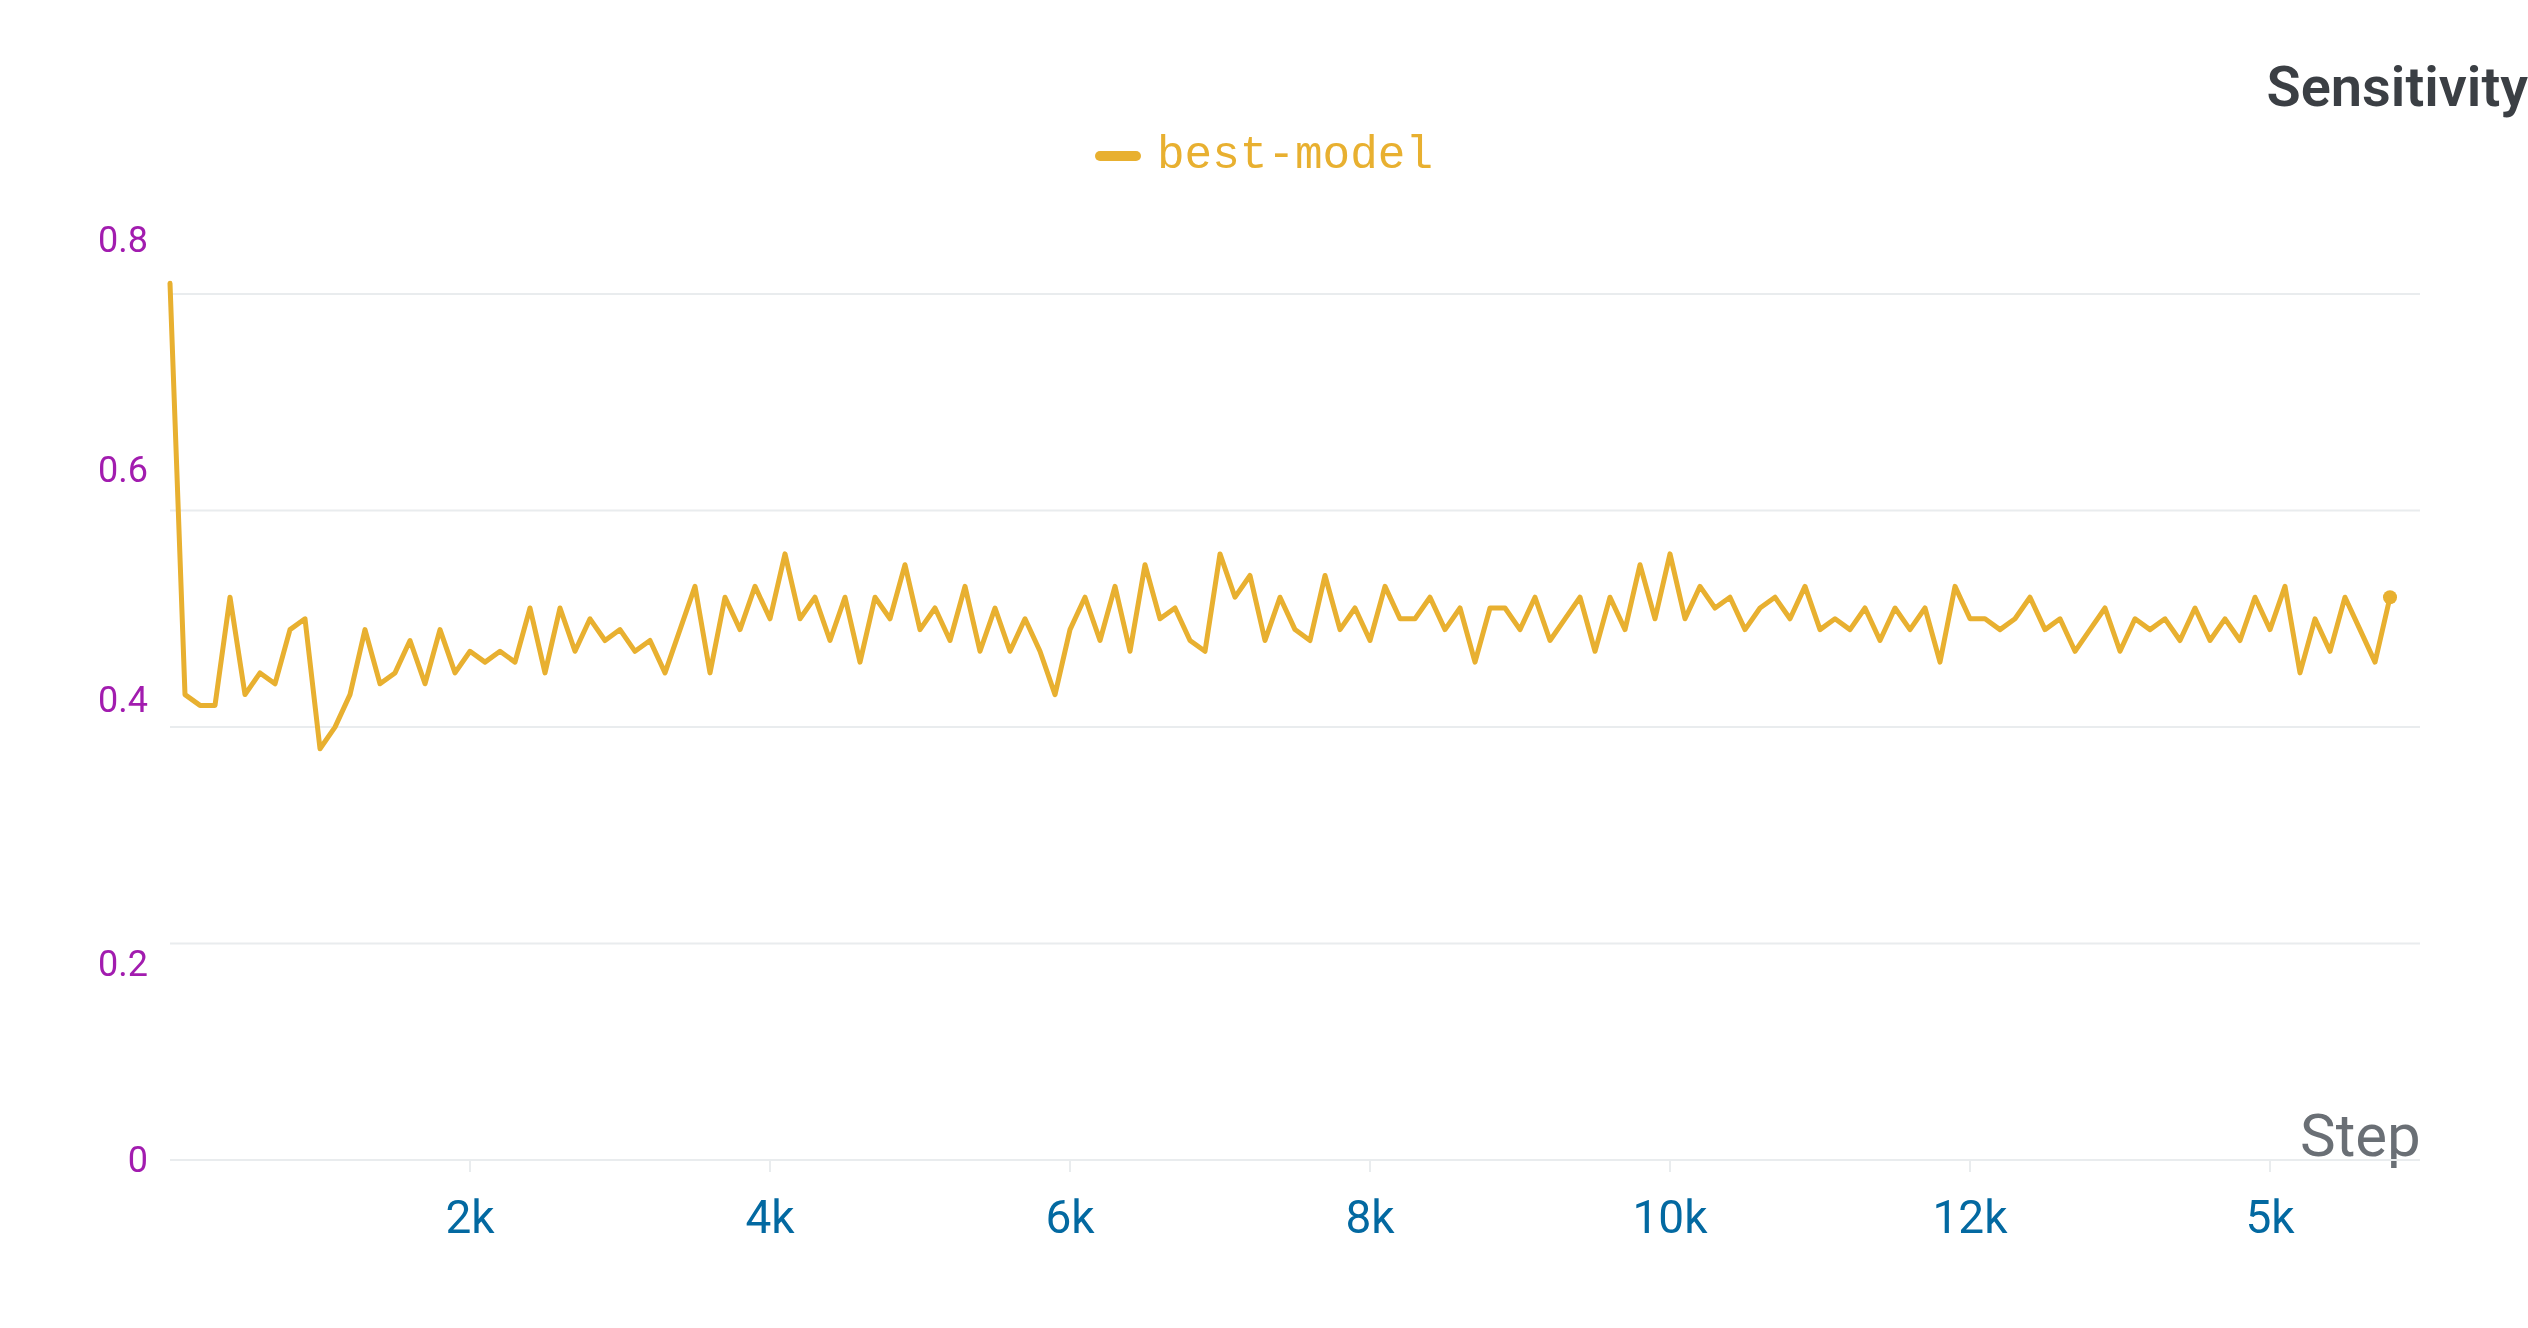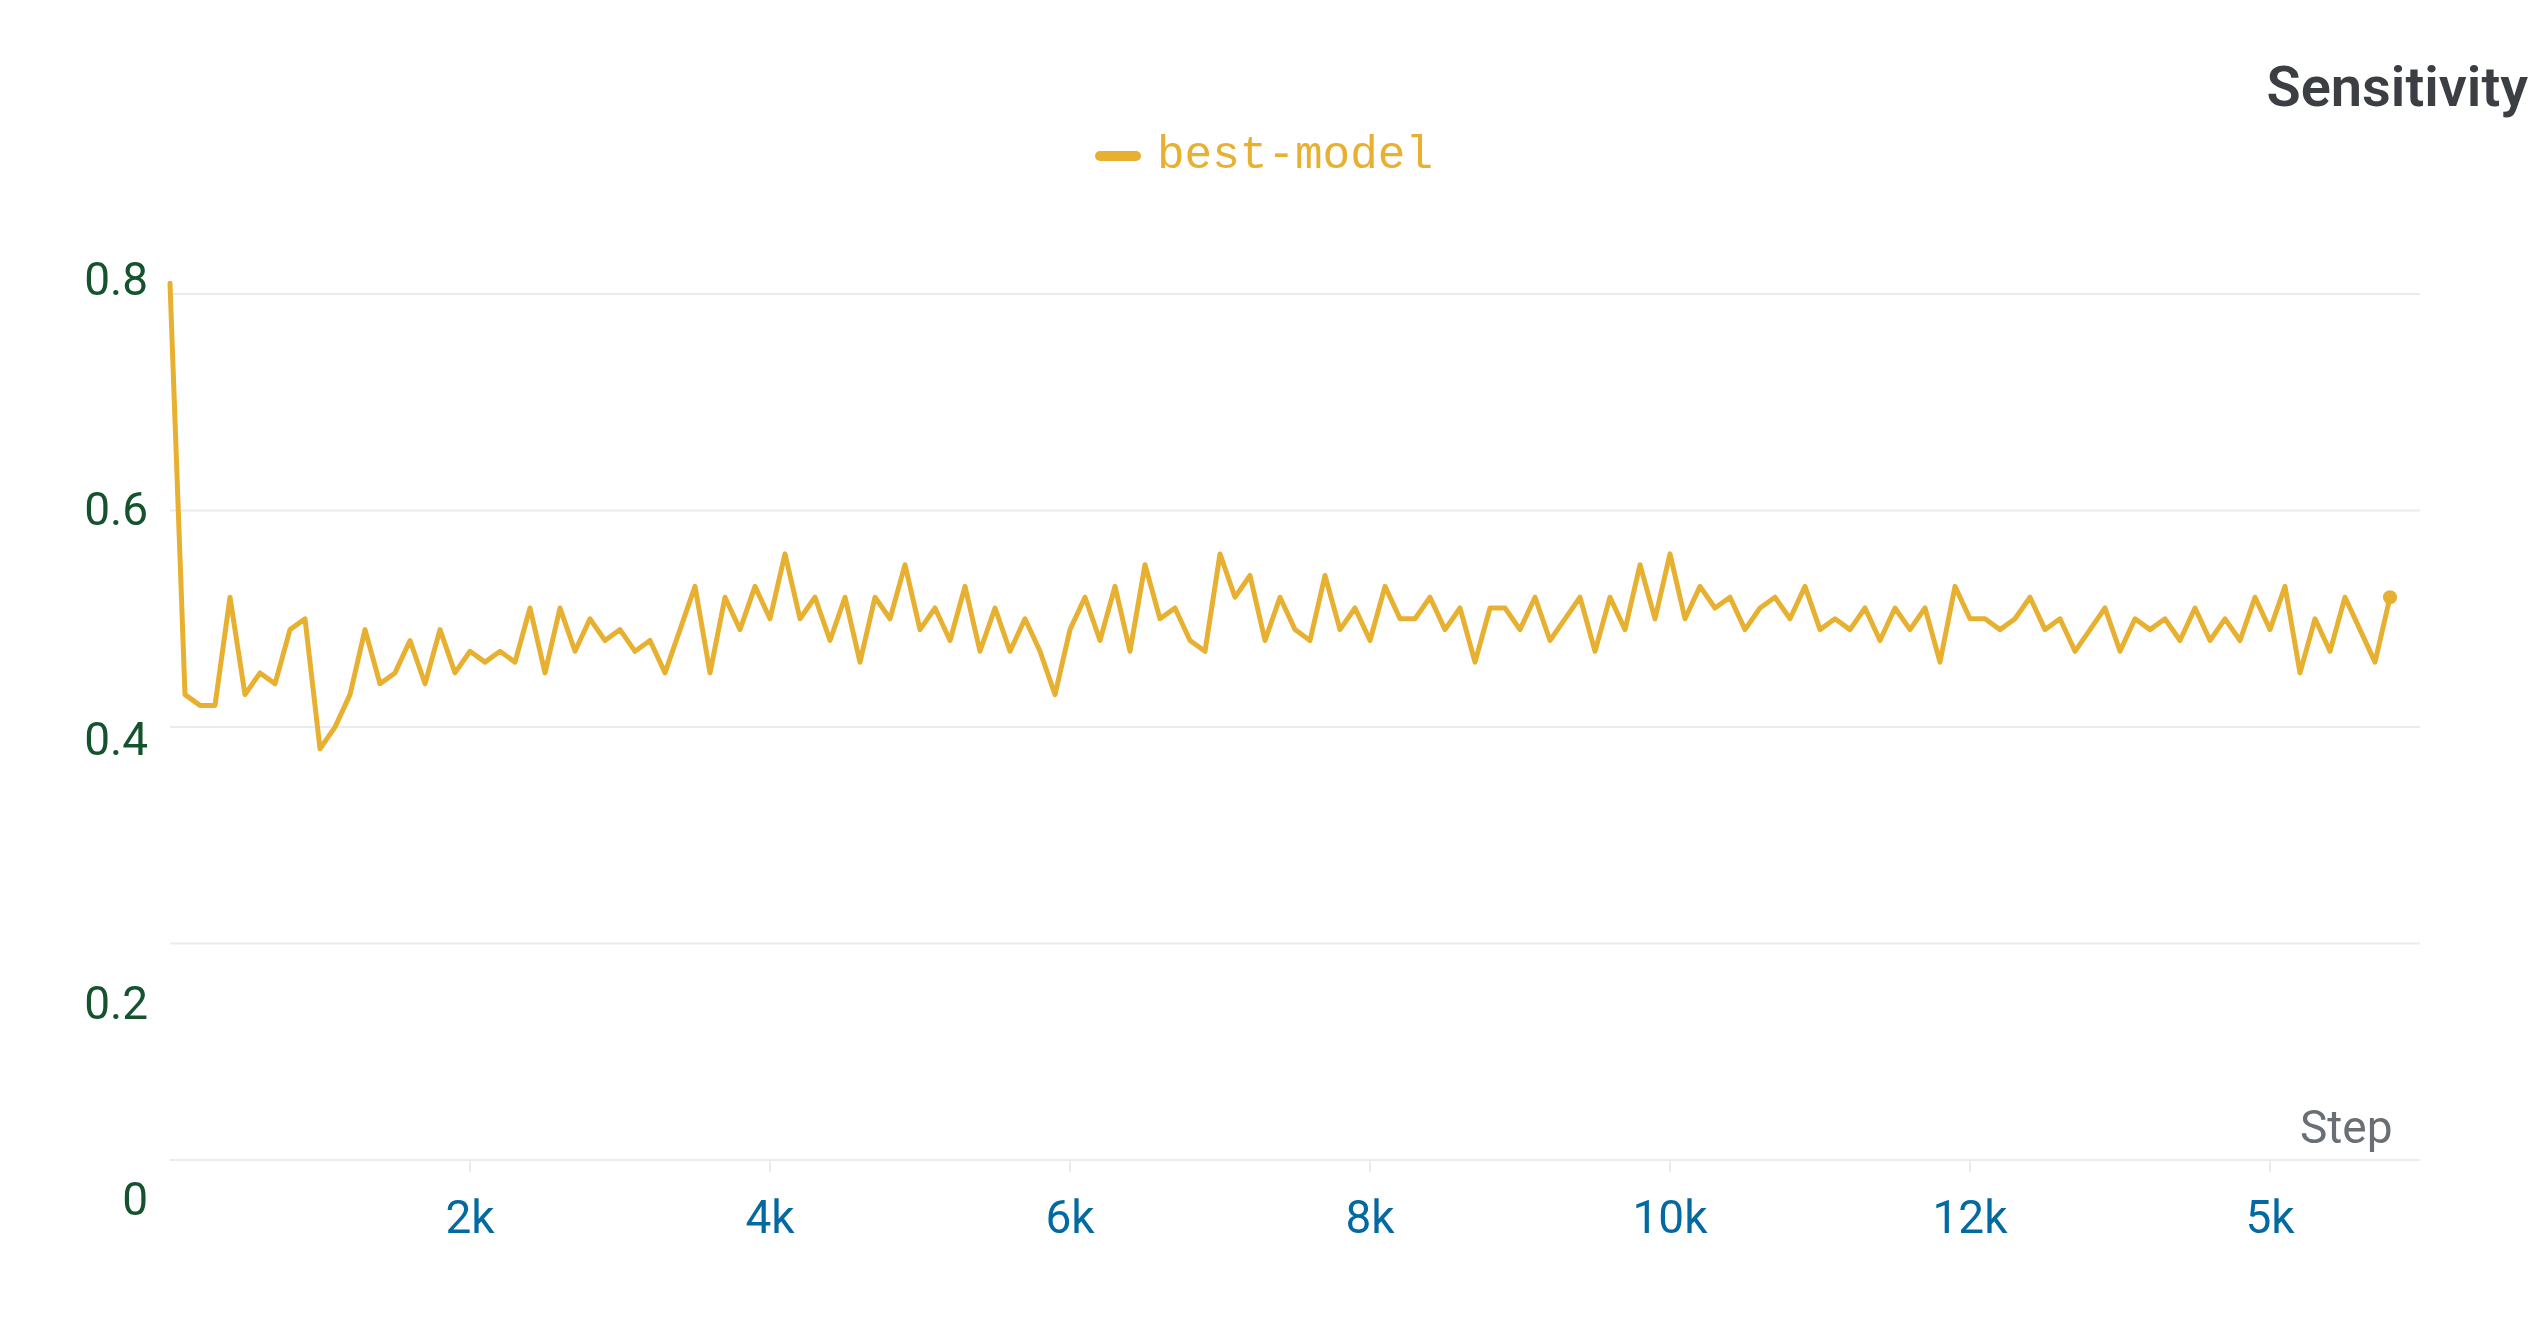--- a/index.html
+++ b/index.html
@@ -52,35 +52,34 @@
     left: 170px;
     top: 240px;
     width: 2250px;
     height: 920px;
   }
   .y-tick-label {
     position: absolute;
     right: 2380px;
     width: 120px;
     text-align: right;
-    font-size: 46px;
-    color: #14532d;
+    font-size: 36px;
+    color: #a21caf;
     transform: translateY(-50%);
-    margin-top: 39px;
   }
   .x-tick-label {
     position: absolute;
     top: 1190px;
     transform: translateX(-50%);
     font-size: 46px;
     color: #0369a1;
   }
   .axis-title-x {
     position: absolute;
-    font-size: 46px;
+    font-size: 60px;
     color: #6a6f75;
   }
   svg.plot-svg {
     position: absolute;
     left: 0;
     top: 0;
     width: 100%;
     height: 100%;
     overflow: visible;
   }

